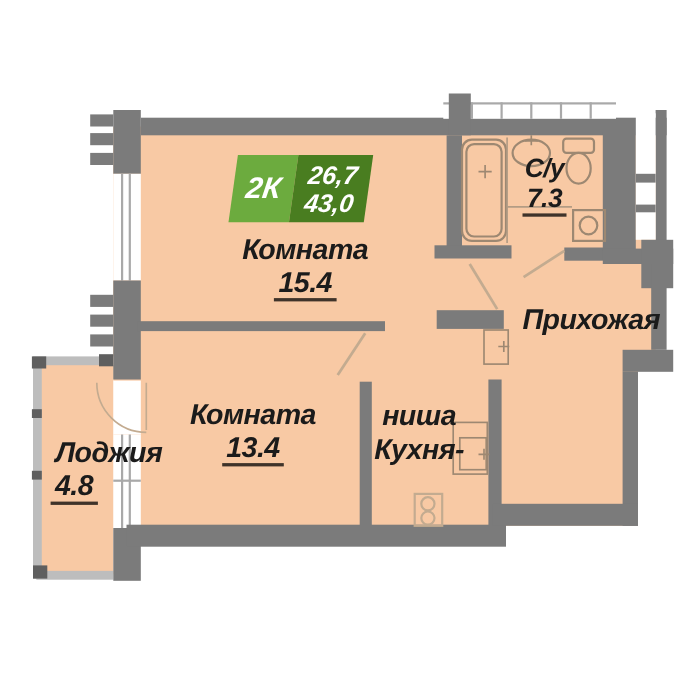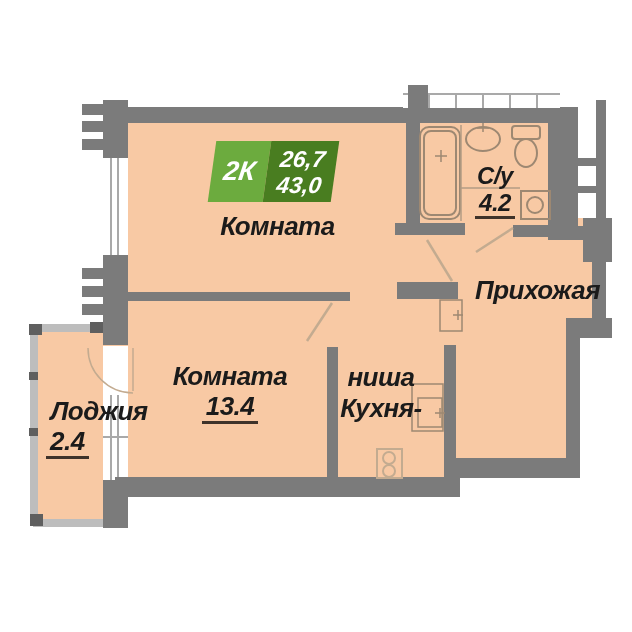--- a/index.html
+++ b/index.html
@@ -149,44 +149,45 @@
     <g stroke="#C3AB90" fill="none" stroke-width="2.5">
       <path d="M513,228 L476,252"></path>
       <path d="M427,240 L452,281"></path>
       <path d="M332,303 L307,341"></path>
       <path d="M133,348 L133,391 M88,348 A45,45 0 0 0 133,393" stroke-width="1.5"></path>
     </g>
   </svg>
 
   <div class="label" style="left:190px;top:211px;width:175px;">
     <span class="nm">Комната</span>
+    <span class="area-line"><span class="area">15.4</span></span>
   </div>
 
-  <div class="label small" style="left:455px;top:162px;width:80px;">
+  <div class="label small" style="left:455px;top:140px;width:80px;">
     <span class="nm">С/у</span>
-    <span class="area-line"><span class="area">4.2</span></span>
+    <span class="area-line"><span class="area">7.3</span></span>
   </div>
 
   <div class="label" style="left:460px;top:275px;width:155px;">
     <span class="nm">Прихожая</span>
   </div>
 
   <div class="label" style="left:145px;top:361px;width:170px;">
     <span class="nm">Комната</span>
     <span class="area-line"><span class="area">13.4</span></span>
   </div>
 
   <div class="label kitchen" style="left:331px;top:362px;width:100px;">
     <span class="nm">ниша</span>
     <span class="nm">Кухня-</span>
   </div>
 
   <div class="label loggia" style="left:40px;top:396px;width:118px;">
     <span class="nm">Лоджия</span>
-    <span class="area-line"><span class="area">2.4</span></span>
+    <span class="area-line"><span class="area">4.8</span></span>
   </div>
 
   <div class="badge">
     <div class="cell-type">2К</div>
     <div class="cell-areas">
       <span>26,7</span>
       <span>43,0</span>
     </div>
   </div>
 

